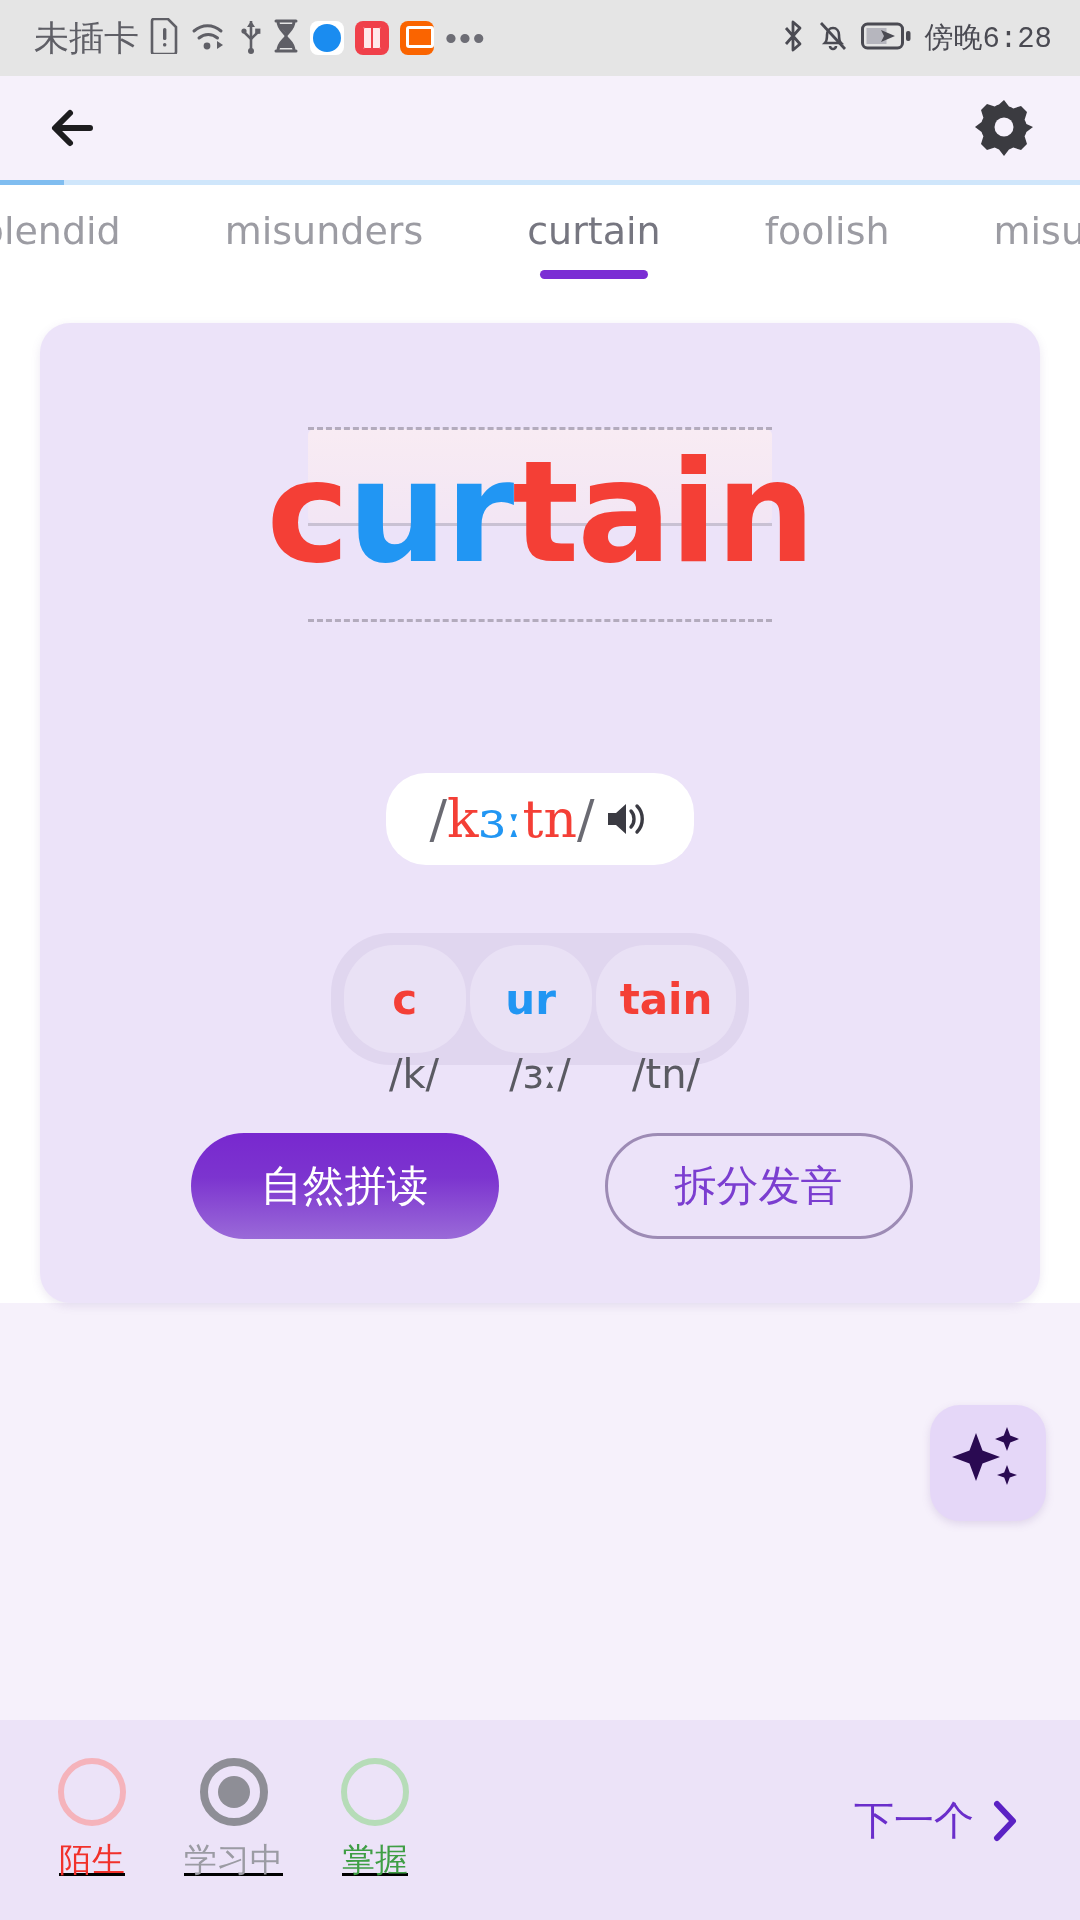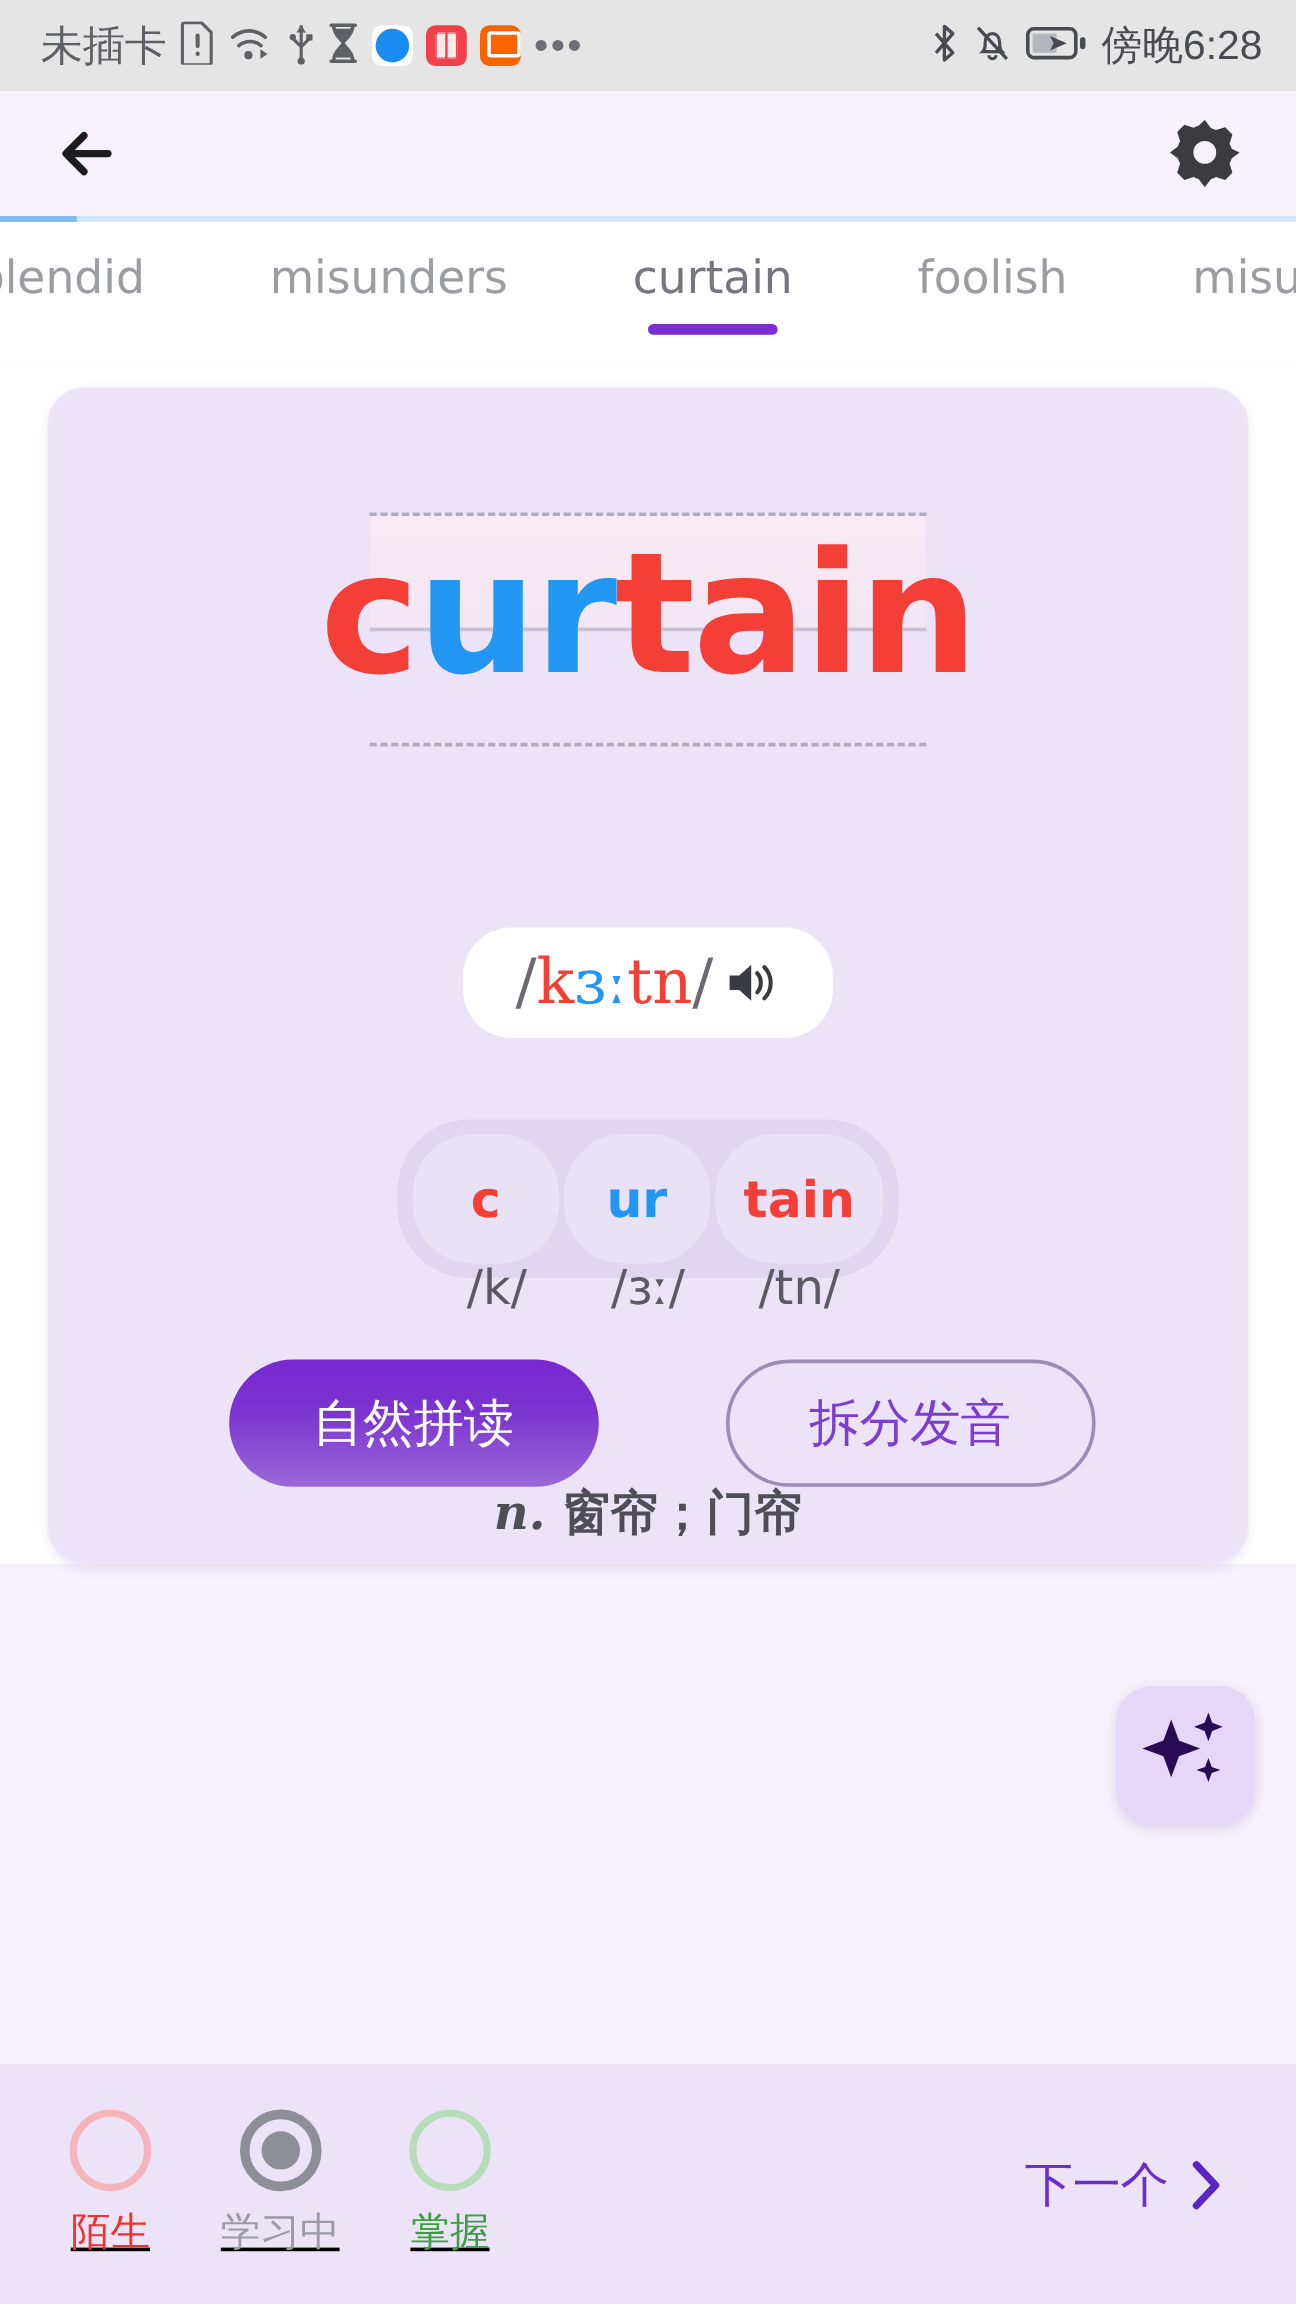--- a/index.html
+++ b/index.html
@@ -20,22 +20,22 @@
     background: #e5e5e5;
   }
   .sb-left, .sb-right { display: flex; align-items: center; }
   .sb-left { gap: 11px; }
   .sb-right { gap: 13px; }
   .carrier {
     font-size: 35px; color: #5f5f66; letter-spacing: 0px;
     font-family: "DejaVu Sans", sans-serif;
   }
   .clock {
-    font-size: 34px; color: #4a4a52;
-    font-family: Liberation Sans, sans-serif;
+    font-size: 29px; color: #4a4a52;
+    font-family: Liberation Mono, monospace;
   }
   .sb-ico { display: block; }
   .appico { width: 34px; height: 34px; border-radius: 8px; display:block; }
   .appico.safari { background: #ffffff; position: relative; overflow: hidden; }
   .appico.safari::after {
     content: ""; position: absolute; left: 3px; top: 3px;
     width: 28px; height: 28px; border-radius: 50%;
     background: #1a8cf0;
   }
   .appico.book { background: #f0404a; position: relative; }
@@ -408,23 +408,20 @@
     </div>
 
     <div class="sylipa-row">
       <div class="sylipa-inner">
         <div class="sylipa">/k/</div>
         <div class="sylipa">/ɜː/</div>
         <div class="sylipa">/tn/</div>
       </div>
     </div>
 
-    <div class="defn">
-      <span class="pos">n.</span><span class="zh">窗帘；门帘</span>
-    </div>
 
     <div class="actions">
       <div class="btn filled">自然拼读</div>
       <div class="btn outline">拆分发音</div>
     </div>
 
   </div>
 </div>
 
 <div class="fab">

